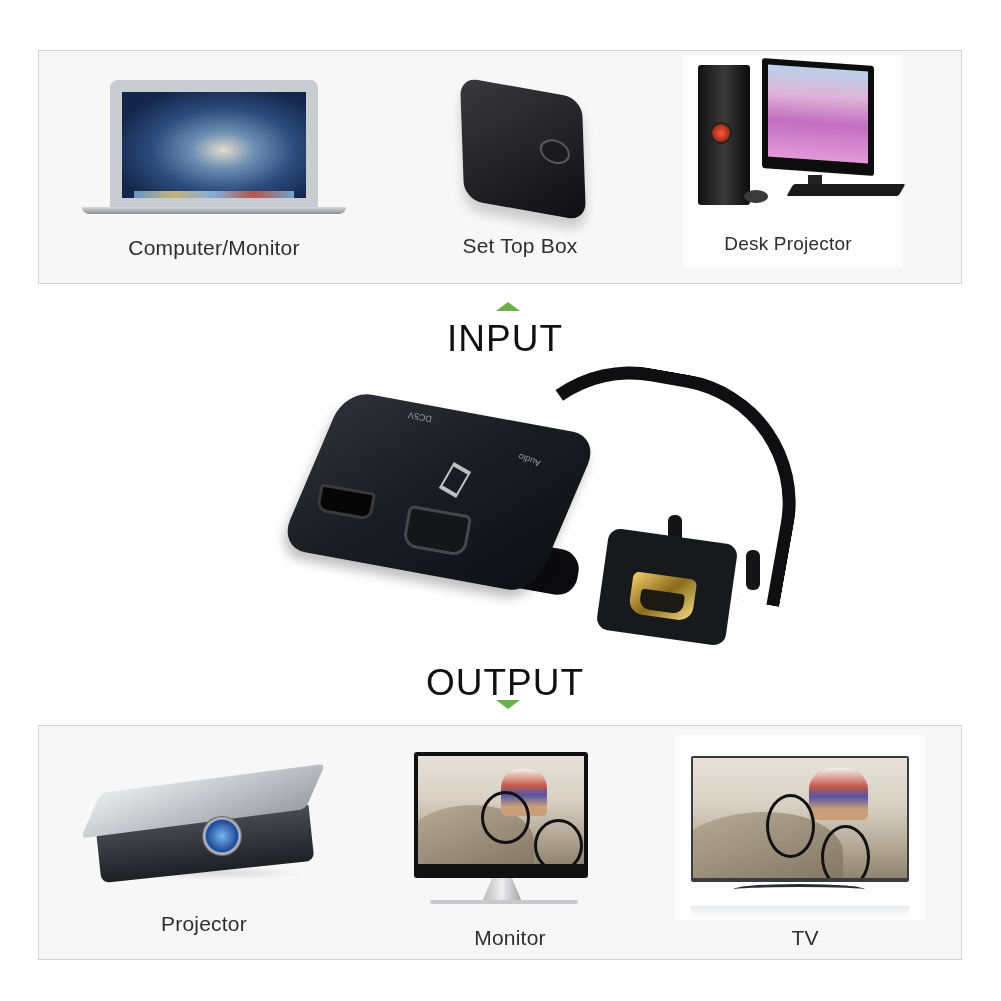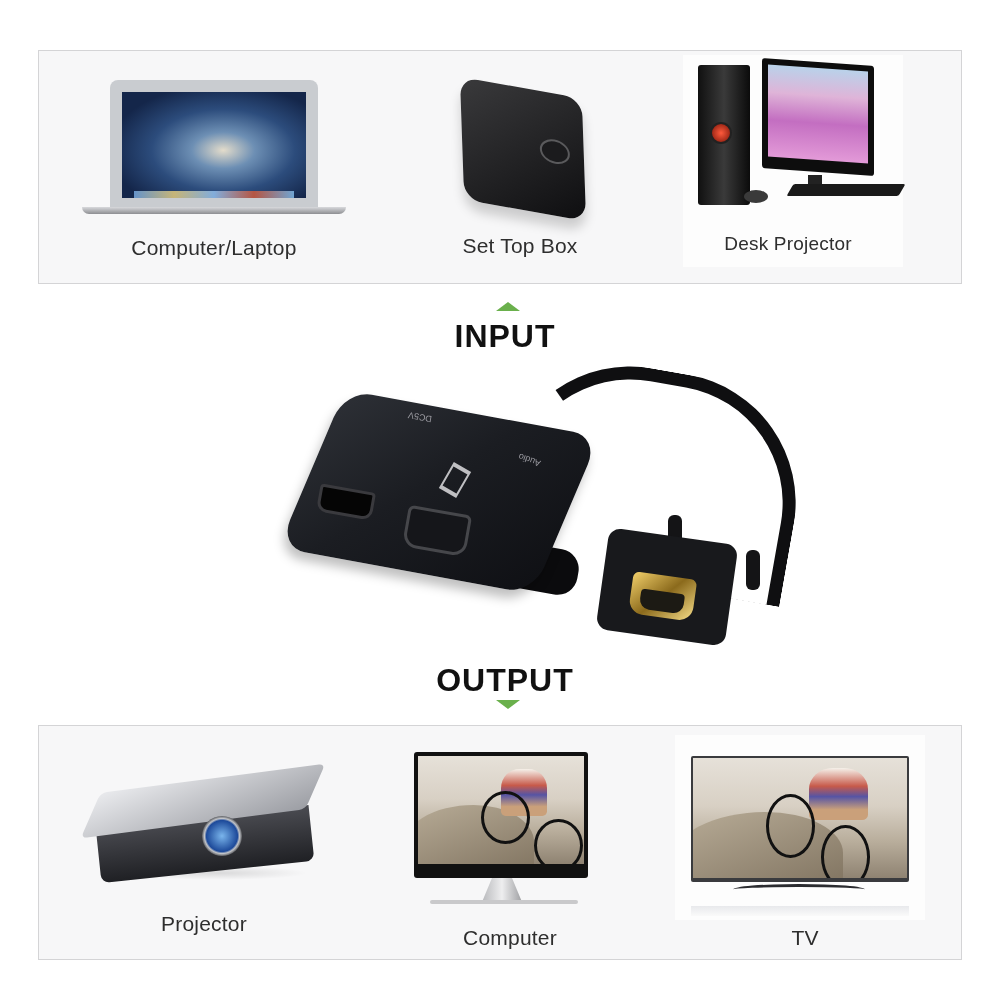--- a/index.html
+++ b/index.html
@@ -31,21 +31,21 @@
   .mon { position:absolute; left:762px; top:62px; width:112px; height:110px; background:#0d0d0d; border-radius:3px; transform:skewY(4deg); }
   .mon .disp { position:absolute; left:6px; top:6px; right:6px; bottom:12px;
      background:linear-gradient(180deg,#b9d2ea 0%, #dfb4d8 30%, #c36ec1 60%, #e39ad8 100%); }
   .mon-stand { position:absolute; left:808px; top:175px; width:14px; height:14px; background:#222; }
   .kbd { position:absolute; left:790px; top:184px; width:112px; height:12px; background:#1a1a1a; transform:skewX(-30deg); border-radius:2px; }
   .mouse { position:absolute; left:744px; top:190px; width:24px; height:13px; border-radius:50%; background:#3a3a3a; }
 
   
   .arrow-up { position:absolute; left:496px; top:302px; width:0; height:0; border-left:12px solid transparent; border-right:12px solid transparent; border-bottom:9px solid #6ab04c; }
   .arrow-down { position:absolute; left:496px; top:700px; width:0; height:0; border-left:12px solid transparent; border-right:12px solid transparent; border-top:9px solid #6ab04c; }
-  .heading { position:absolute; left:400px; width:210px; text-align:center; font-size:32px; font-weight:bold; color:#111; letter-spacing:1px; }
+  .heading { position:absolute; left:400px; width:210px; text-align:center; font-size:37px; font-weight:normal; color:#111; letter-spacing:1px; }
 
   
   .adapter-wrap { position:absolute; left:290px; top:360px; width:500px; height:300px; }
   .adapter { position:absolute; left:14px; top:52px; width:270px; height:160px; border-radius:28px;
      background:linear-gradient(135deg,#2d3036 0%,#1b1d22 45%,#0f1014 100%); transform:skewX(-14deg) rotate(10deg); box-shadow:0 8px 10px rgba(0,0,0,.25); }
   .adapter-face { position:absolute; left:10px; top:168px; width:280px; height:46px; background:#0b0b0d; border-radius:20px; transform:rotate(10deg); }
   .hdmi-port { position:absolute; left:28px; top:128px; width:50px; height:22px; background:#050505; border:3px solid #3a3a3e; border-radius:4px 4px 10px 10px; transform:rotate(10deg); }
   .vga-port { position:absolute; left:115px; top:150px; width:58px; height:36px; background:#15161a; border:3px solid #46474b; border-radius:6px 6px 14px 14px; transform:rotate(10deg); }
   .adapter-text-1 { position:absolute; left:118px; top:52px; font-size:9px; color:#9a9aa0; transform:rotate(190deg); }
   .adapter-text-2 { position:absolute; left:228px; top:95px; font-size:9px; color:#9a9aa0; transform:rotate(200deg); }
@@ -82,21 +82,21 @@
 <div class="panel panel-top"></div>
 
 <div>
   <div class="laptop-screen">
       <div class="disp"></div>
       <div class="dock"></div>
     </div>
   <div class="laptop-base"></div>
 </div>
 <div class="item" style="left:110px; top:236px; width:208px;">
-  <div class="label">Computer/Laptop</div>
+  <div class="label">Computer/Monitor</div>
 </div>
 
 <div>
   <div class="stb">
       <div class="btn"></div>
     </div>
 </div>
 <div class="item" style="left:420px; top:234px; width:200px;">
   <div class="label">Set Top Box</div>
 </div>
@@ -159,21 +159,21 @@
       <div class="rock"></div>
       <div class="rider" style="left:50%; top:12%;"></div>
       <div class="wheel" style="left:38%; top:32%; width:26%; height:44%;"></div>
       <div class="wheel" style="left:70%; top:58%; width:26%; height:44%;"></div>
     </div>
   </div>
   <div class="monitor-stand"></div>
   <div class="monitor-base"></div>
 </div>
 <div class="item" style="left:410px; top:926px; width:200px;">
-  <div class="label">Computer</div>
+  <div class="label">Monitor</div>
 </div>
 
 <div>
   <div class="tv-bg"></div>
   <div class="tv">
     <div class="screen-img" style="left:2px; top:2px; right:2px; bottom:4px;">
       <div class="rock"></div>
       <div class="rider" style="left:54%; top:8%;"></div>
       <div class="wheel" style="left:34%; top:30%; width:20%; height:48%;"></div>
       <div class="wheel" style="left:60%; top:56%; width:20%; height:48%;"></div>

